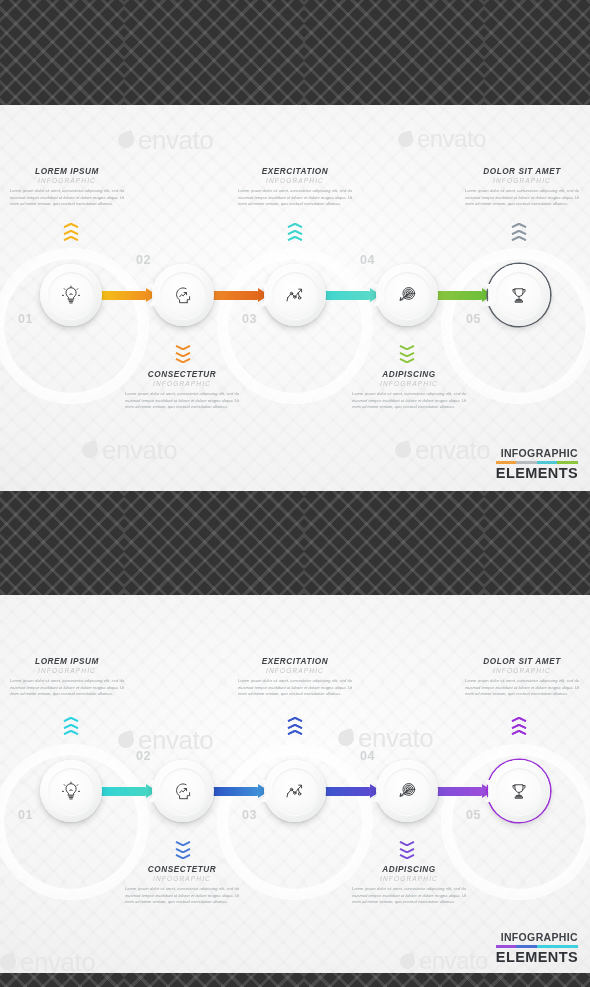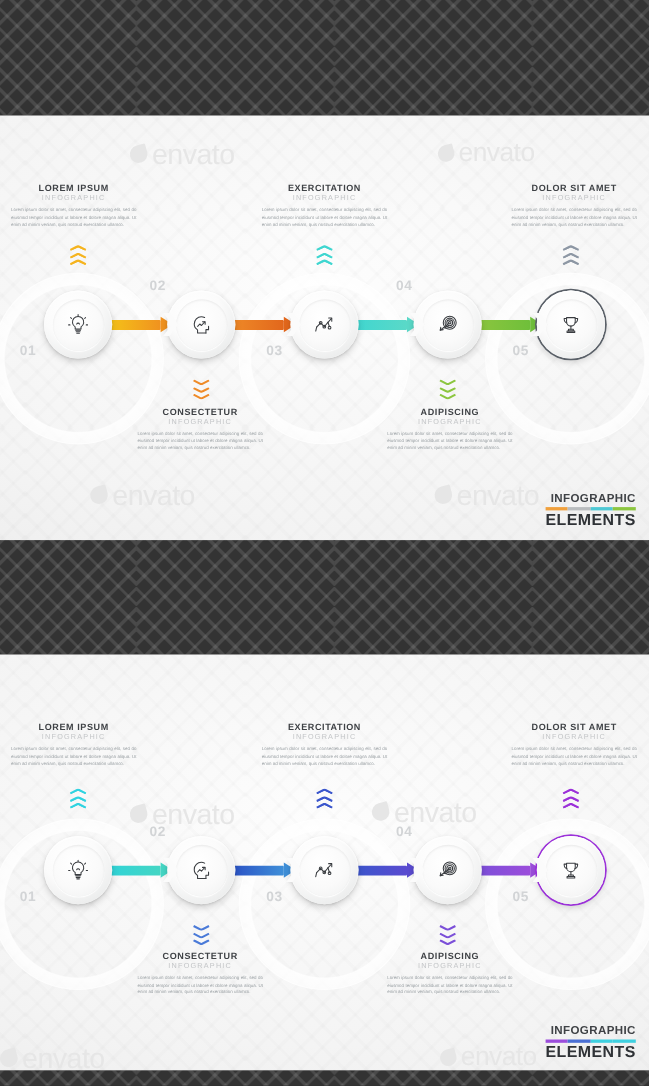--- a/index.html
+++ b/index.html
@@ -59,21 +59,21 @@
     font-size:26px; font-weight:400; letter-spacing:-.5px;
     user-select:none; pointer-events:none;
   }
   .watermark .leaf{
     width:17px; height:17px; background:#e6e6e6;
     border-radius:60% 10% 55% 55%;
     transform:rotate(-15deg);
   }
 
   
-  .txt-block{ position:absolute; width:118px; text-align:center; }
+  .txt-block{ position:absolute; width:118px; text-align:center;font-style:italic; }
   .txt-block .ttl{
     font-size:8.2px; font-weight:700; letter-spacing:.55px;
     color:#3f4246; white-space:nowrap;
   }
   .txt-block .sub{
     font-size:6.6px; font-weight:400; letter-spacing:1.1px;
     color:#c3c5c7; margin-top:1px;
   }
   .txt-block .body{
     margin-top:4px;

